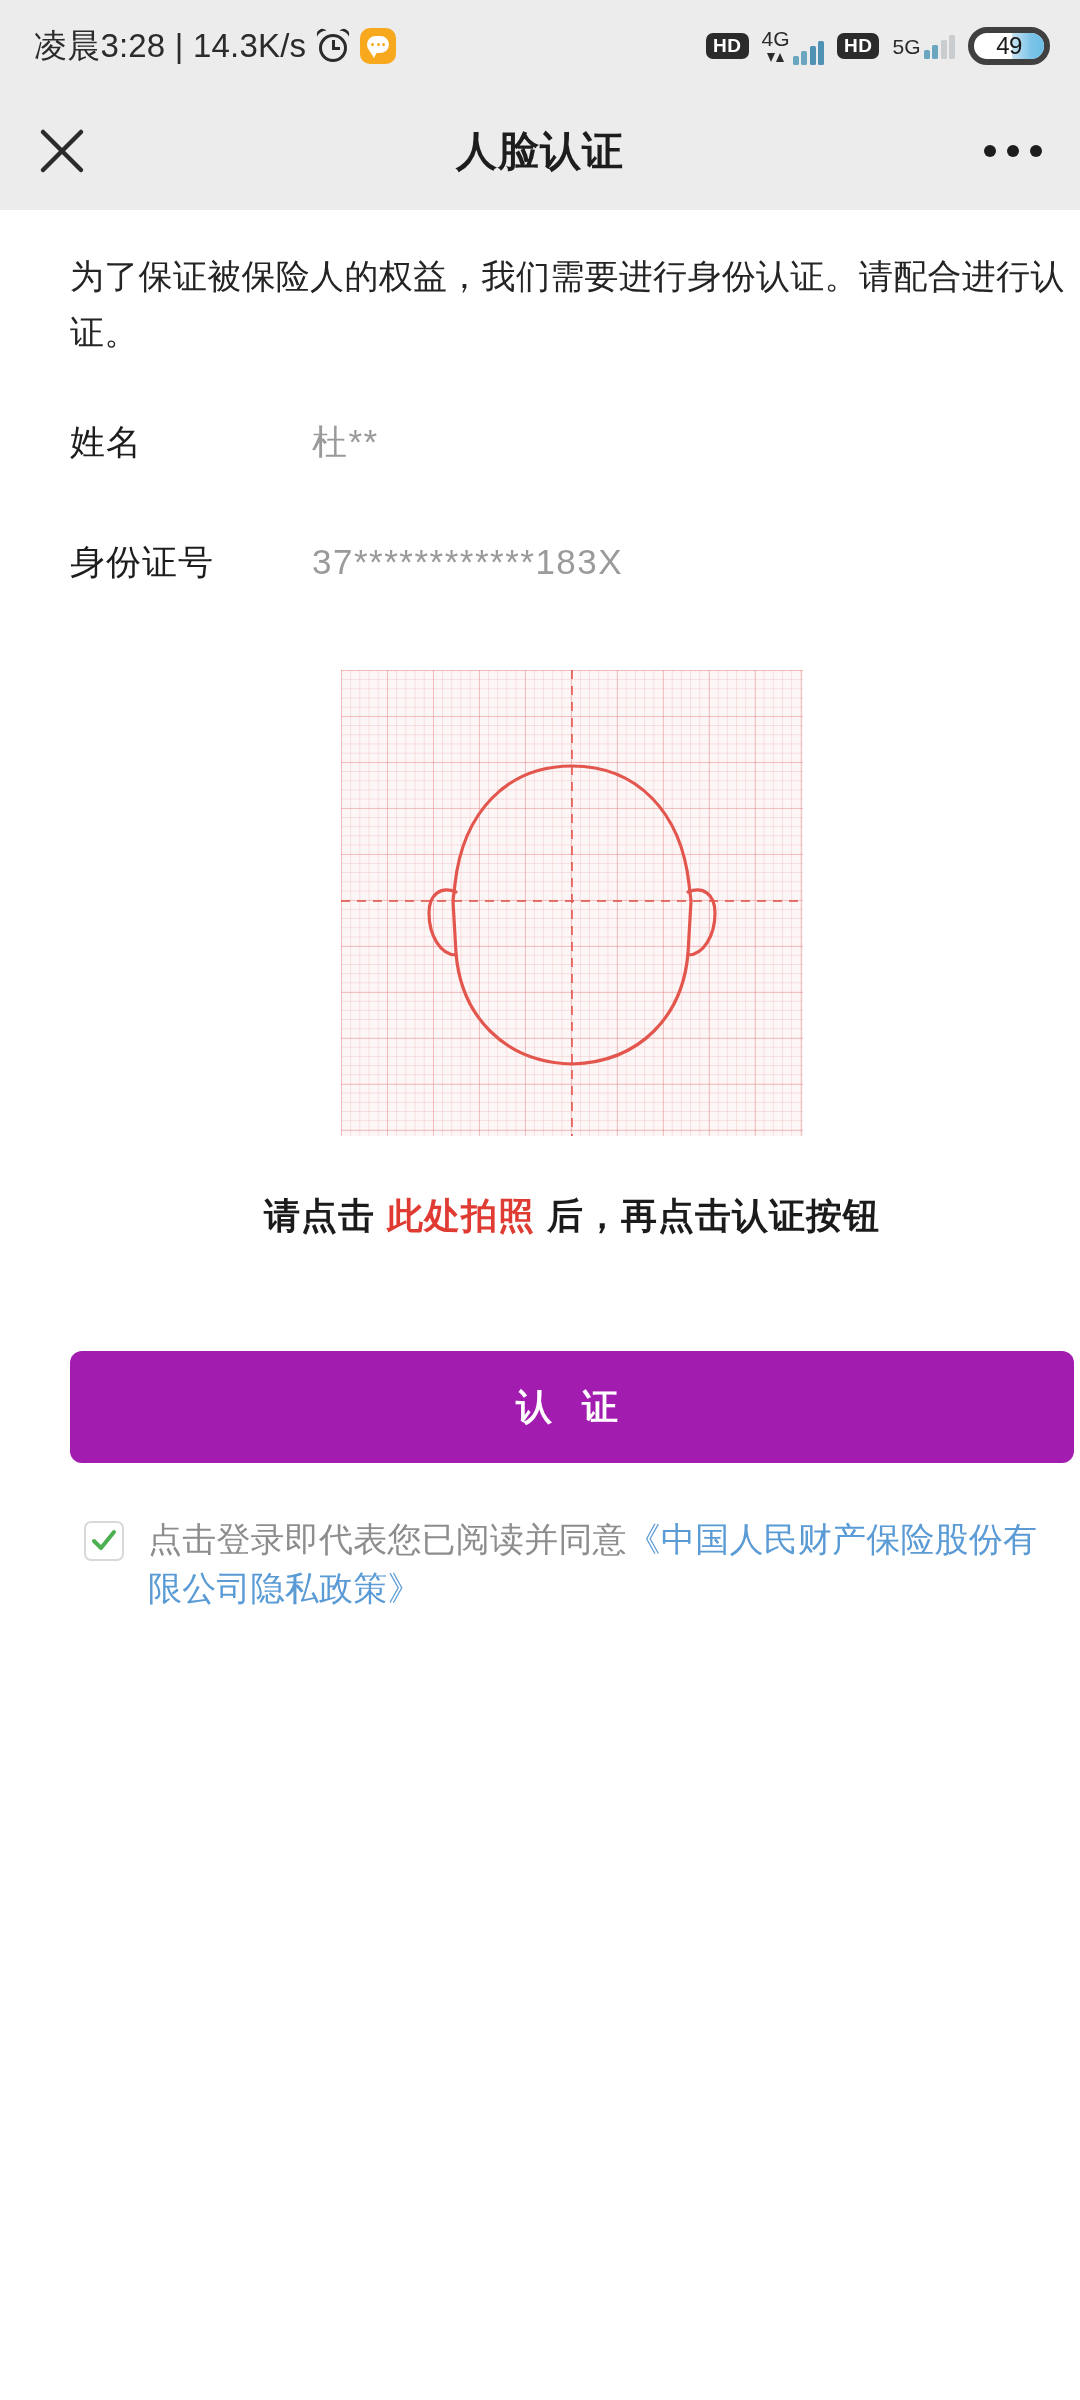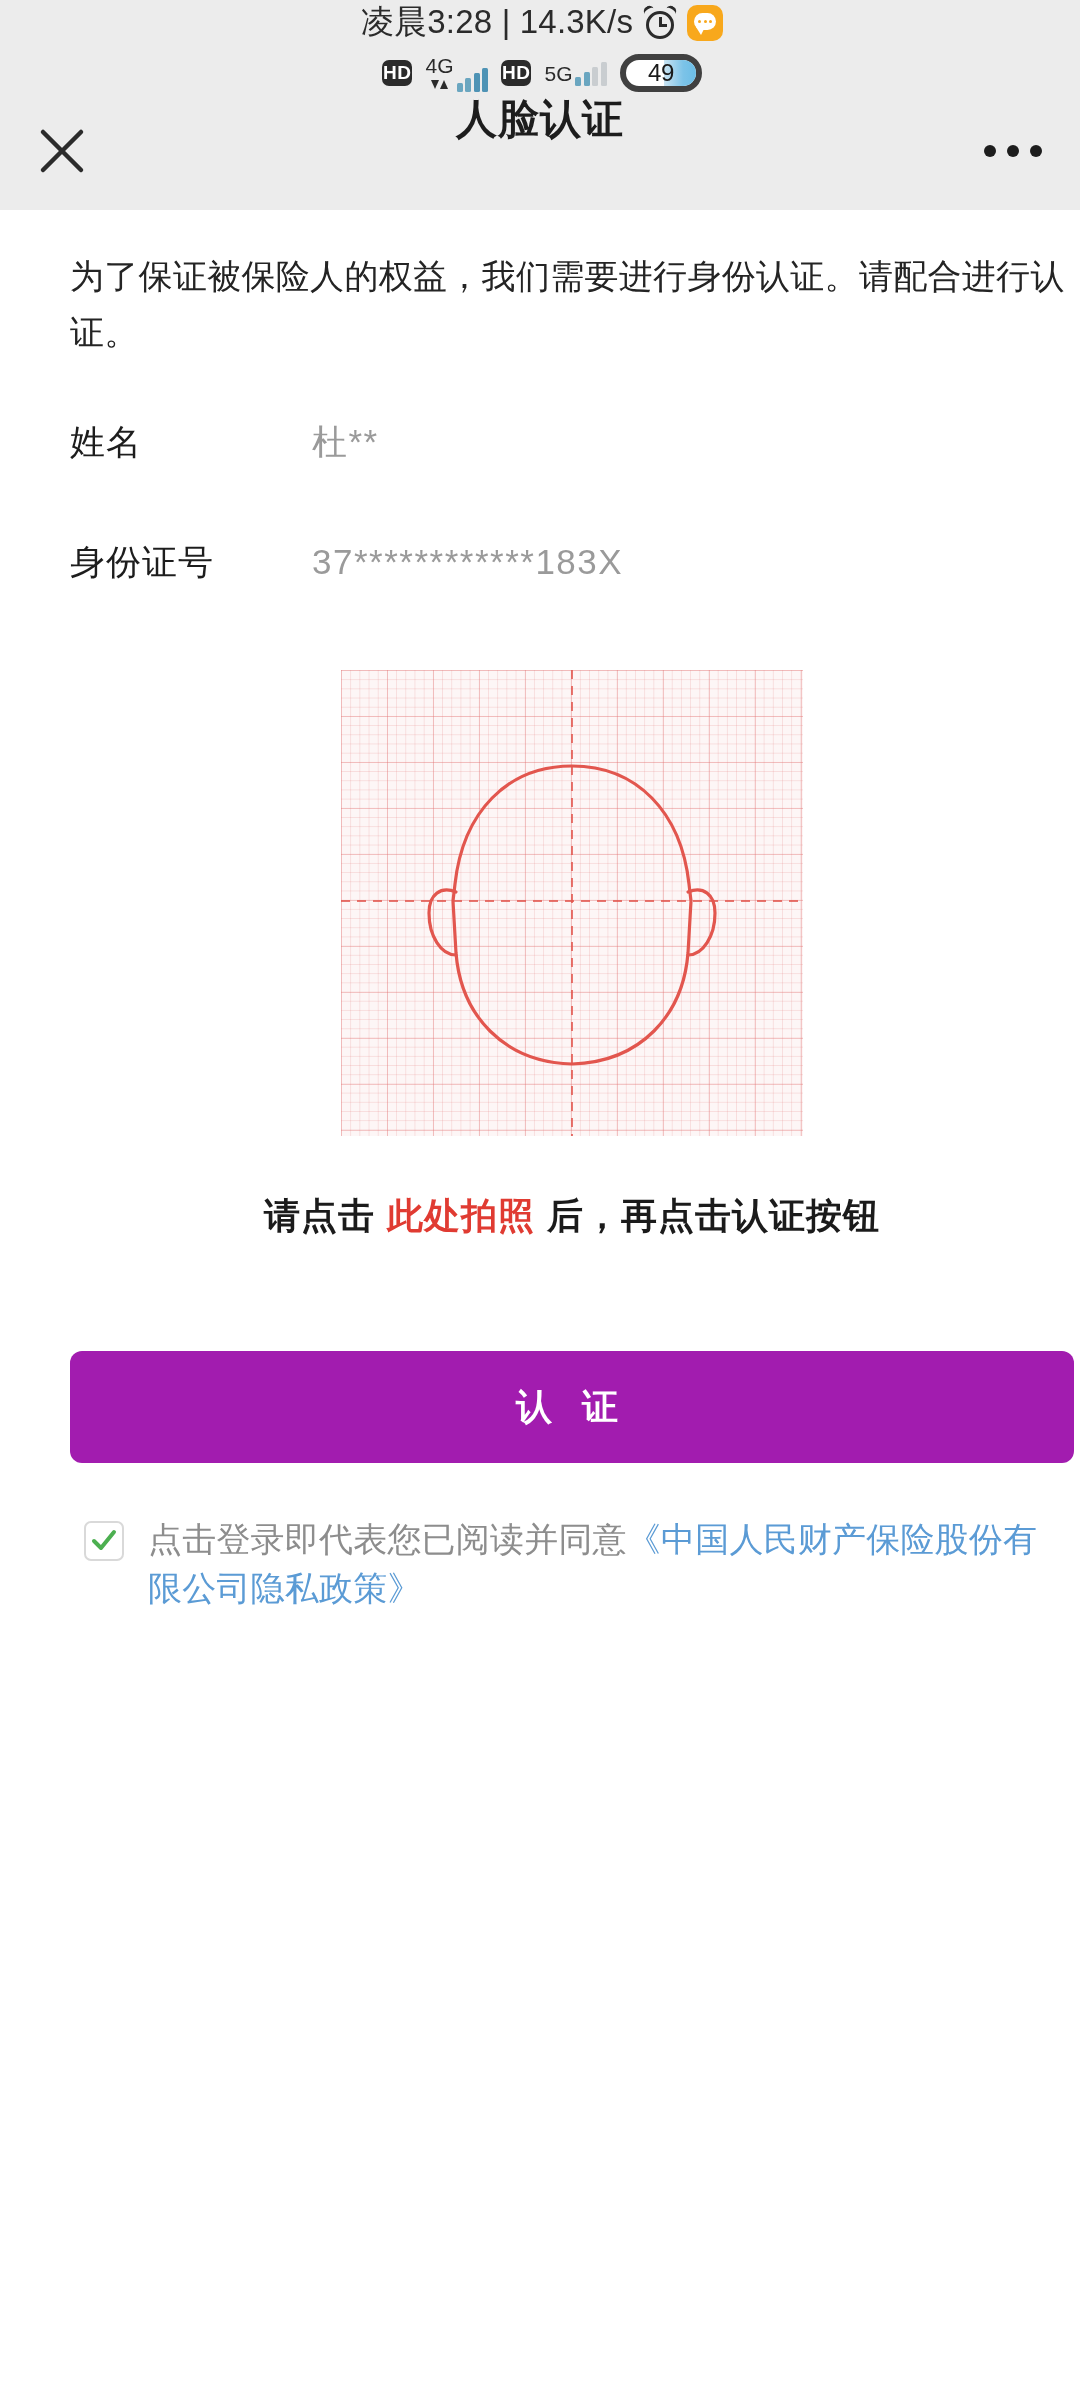--- a/index.html
+++ b/index.html
@@ -10,21 +10,20 @@
     overflow:hidden;
   }
   .screen { position:relative; width:1080px; height:2400px; background:#fff; }
 
   
   .statusbar{
     position:absolute; top:0; left:0; width:1080px; height:92px;
     background:#ececec;
     display:flex; align-items:center; justify-content:space-between;
     padding:0 30px 0 34px;
-    flex-direction:column;
   }
   .sb-left{ display:flex; align-items:center; gap:10px; }
   .sb-clock{ font-size:33px; color:#2b2b2b; letter-spacing:.2px; white-space:nowrap; }
   .alarm-icon{ width:34px; height:34px; position:relative; display:inline-block; }
   .alarm-icon .body{
     position:absolute; left:3px; top:5px; width:28px; height:28px;
     border:3.5px solid #2b2b2b; border-radius:50%;
   }
   .alarm-icon .hand{
     position:absolute; left:16px; top:11px; width:3px; height:9px;
@@ -55,21 +54,21 @@
     border-top:8px solid #fff;
   }
   .msg-icon .dots{
     position:absolute; left:11px; top:15px; display:flex; gap:2.5px;
   }
   .msg-icon .dots i{ width:3px; height:3px; border-radius:50%; background:#f8a81c; display:block; }
 
   .sb-right{ display:flex; align-items:center; gap:13px; }
   .hd-badge{
     background:#2b2b2b; color:#fff; font-size:19px; font-weight:bold;
-    border-radius:7px; padding:3px 1px 4px; letter-spacing:.5px; line-height:1;
+    border-radius:7px; padding:3px 7px 4px; letter-spacing:.5px; line-height:1;
   }
   .net-group{ display:flex; align-items:flex-end; gap:3px; }
   .net-col{ display:flex; flex-direction:column; align-items:center; }
   .net-label{ font-size:21px; color:#2b2b2b; line-height:1; margin-bottom:2px; }
   .arrows{ display:flex; gap:1px; height:14px; align-items:center; }
   .arrows .dn, .arrows .up{
     width:0;height:0;border-left:4px solid transparent;border-right:4px solid transparent;
   }
   .arrows .dn{ border-top:9px solid #2b2b2b; }
   .arrows .up{ border-bottom:9px solid #2b2b2b; }
@@ -90,21 +89,21 @@
   }
   .battery .fill{
     position:absolute; right:0; top:0; height:100%; width:46%;
     background:linear-gradient(90deg,#c9e3f2 0%,#7cc3e8 60%,#6bbde6 100%);
   }
   .battery .num{ position:relative; font-size:24px; color:#1a1a1a; font-weight:500; letter-spacing:-.5px; }
 
   
   .header{
     position:absolute; top:92px; left:0; width:1080px; height:118px;
-    background:#ececec; display:flex; 
+    background:#ececec; display:flex; align-items:center;
   }
   .hdr-close{ position:absolute; left:34px; top:50%; transform:translateY(-50%); width:56px; height:56px; cursor:pointer; }
   .hdr-close svg{ display:block; }
   .hdr-title{
     width:100%; text-align:center; font-size:41px; color:#1d1d1d; font-weight:bold; letter-spacing:1px;
   }
   .hdr-more{
     position:absolute; right:34px; top:50%; transform:translateY(-50%);
     display:flex; gap:11px; align-items:center; cursor:pointer; padding:12px 4px;
   }

